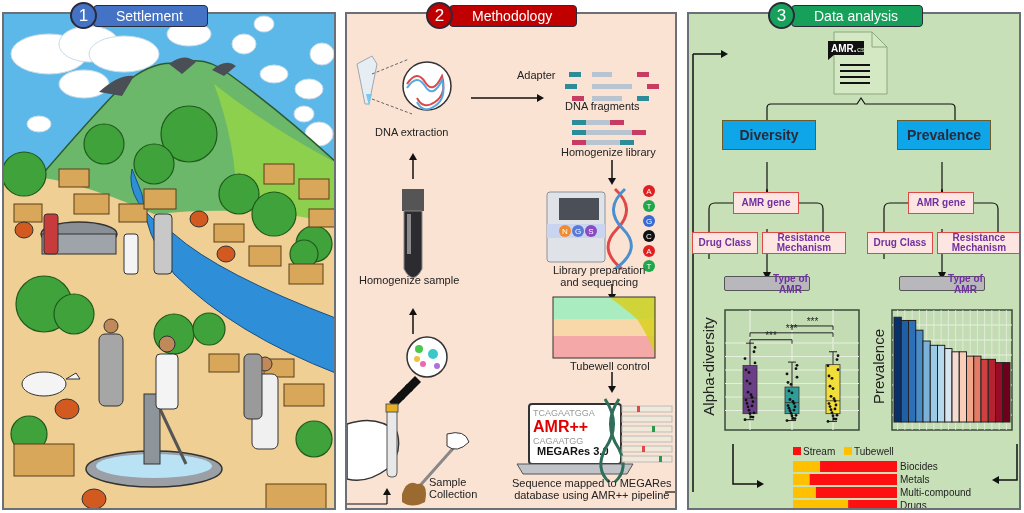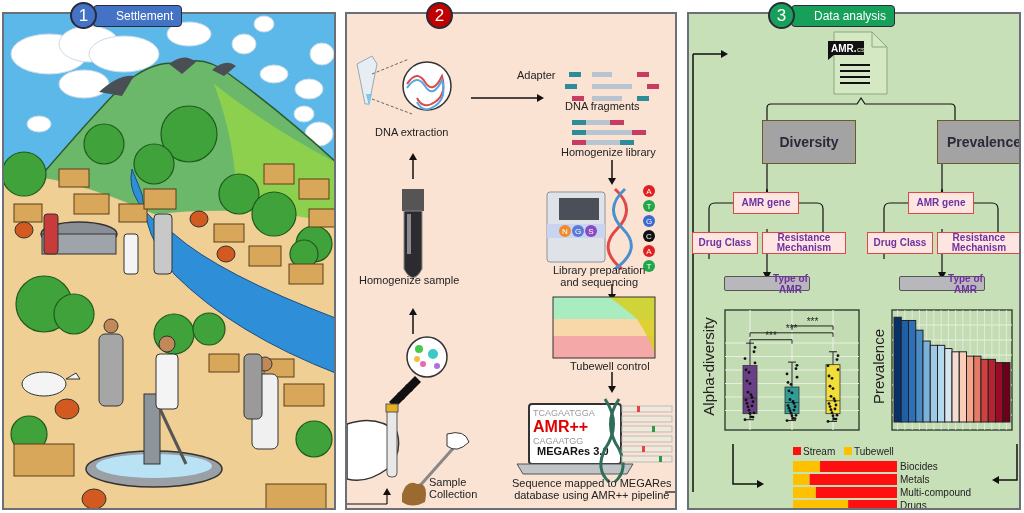--- a/index.html
+++ b/index.html
@@ -7,29 +7,29 @@
   body { font-family: "Liberation Sans", sans-serif; position: relative; }
 
   .panel { position: absolute; top: 12px; border: 2px solid #6b6f78; overflow: hidden; }
   #p1 { left: 2px; width: 334px; height: 498px; background: #5cb8e8; }
   #p2 { left: 345px; width: 332px; height: 498px; background: #fbe3d4; }
   #p3 { left: 687px; width: 334px; height: 498px; background: #c8e0b8; }
 
   .badge { position: absolute; top: 2px; height: 27px; display: flex; align-items: center; z-index: 5; }
   .badge .num { width: 27px; height: 27px; border-radius: 50%; border: 2px solid #2a2a3a; color: #fff;
     font-size: 17px; display: flex; align-items: center; justify-content: center; position: relative; z-index: 2; }
-  .badge .lbl { height: 22px; margin-left: -4px; padding: 0 8px 0 22px; border: 1.5px solid #2a2a3a; border-radius: 4px;
-    color: #fff; font-size: 12px; display: flex; align-items: center; }
+  .badge .lbl { height: 22px; margin-left: -4px; padding: 0 24px 0 22px; border: 1.5px solid #2a2a3a; border-radius: 4px;
+    color: #fff; font-size: 14px; display: flex; align-items: center; }
   #b1 { left: 70px; } #b1 .num, #b1 .lbl { background: #4472c4; }
   #b2 { left: 426px; } #b2 .num, #b2 .lbl { background: #c00000; }
   #b3 { left: 768px; } #b3 .num, #b3 .lbl { background: #17a05a; }
 
   .lab { position: absolute; font-size: 11px; color: #222; white-space: nowrap; text-align: center; line-height: 12px; }
   .box { position: absolute; display: flex; align-items: center; justify-content: center; text-align: center; font-weight: bold; }
-  .ybox { background: #a3a3a3; border: 1.5px solid #6b5a2a; font-size: 14px; color: #2a2a3a; width: 94px; height: 44px; margin-left: 40px; }
+  .ybox { background: #0ea5e9; border: 1.5px solid #6b5a2a; font-size: 14px; color: #2a2a3a; width: 94px; height: 30px; }
   .rbox { background: #fde6e2; border: 1.5px solid #e04848; color: #7030a0; font-size: 10px; line-height: 10px; }
   .gbox { background: #b8b8bc; border: 1.5px solid #555; color: #7030a0; font-size: 10px; height: 15px; border-radius: 2px; padding-left: 47px; }
   svg { position: absolute; overflow: visible; }
 </style>
 </head>
 <body>
 
 <div class="panel" id="p1">
   <svg width="334" height="498" viewBox="0 0 334 498">
 
@@ -300,20 +300,21 @@
     <div>Sample</div>
     <div>Collection</div>
   </div>
   <div class="lab" style="left:165px;top:463px;">
     <div>Sequence mapped to MEGARes</div>
     <div>database using AMR++ pipeline</div>
   </div>
 </div>
 <div class="badge" id="b2">
   <div class="num">2</div>
+  <div class="lbl">Methodology</div>
 </div>
 
 <div class="panel" id="p3">
   <svg width="334" height="498" viewBox="0 0 334 498">
 
     <line x1="4" y1="40" x2="4" y2="478" stroke="#111" stroke-width="1.5"></line>
     <line x1="4" y1="40" x2="32" y2="40" stroke="#111" stroke-width="1.5"></line>
     <path d="M32 36 L39 40 L32 44 Z" fill="#111"></path>
 
     <g>

